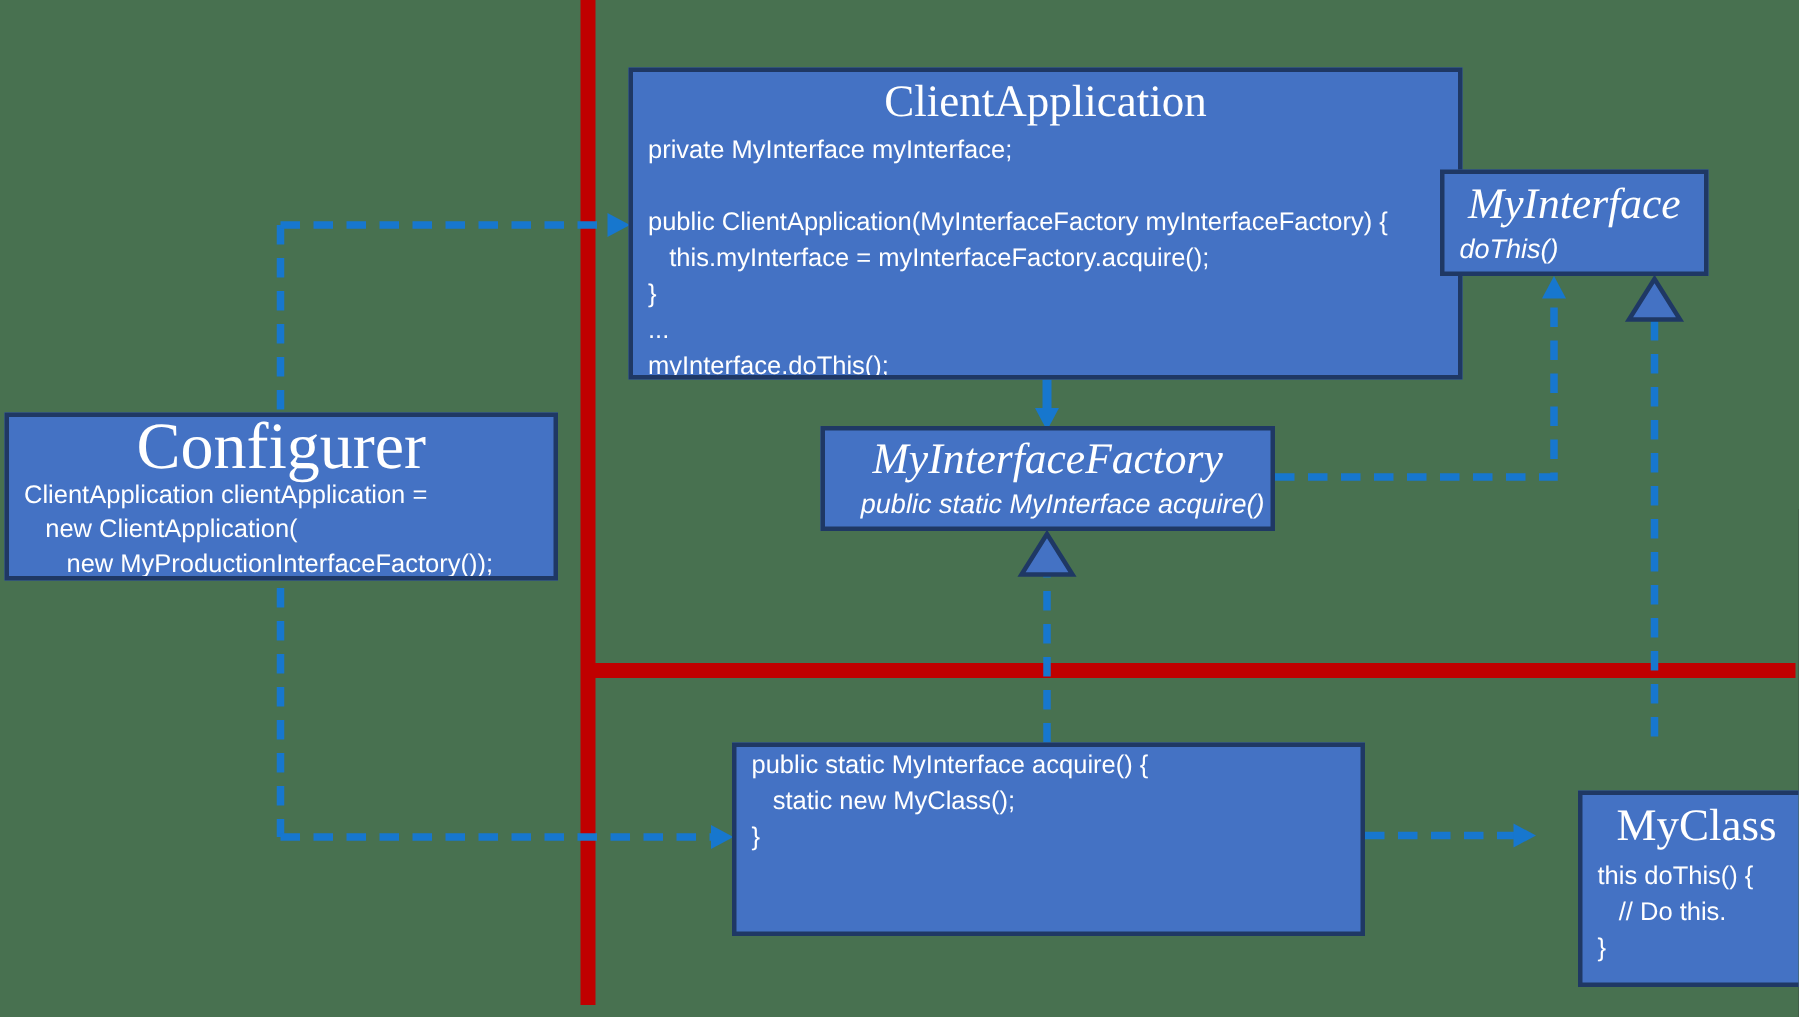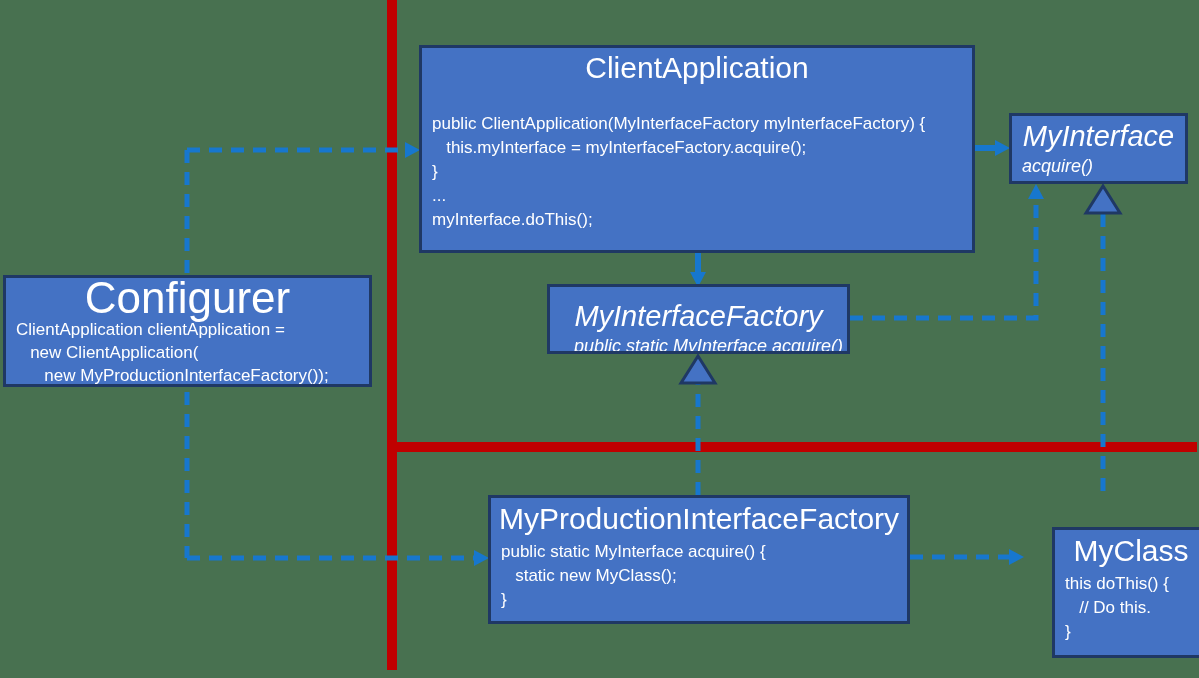--- a/index.html
+++ b/index.html
@@ -25,38 +25,39 @@
     border:3px solid var(--box-border);
     color:var(--text);
     box-sizing:border-box;
     overflow:hidden;
   }
   .title{
     text-align:center;
     font-size:29px;
     line-height:38px;
     font-weight:400;
+    font-family:Liberation Serif, serif;
   }
   .body{
     padding:0 10px;
     font-size:17px;
   }
   .line{white-space:pre;line-height:24px;}
   .italic .title{font-style:italic;}
   .italic .body{font-style:italic;font-size:18px;}
 
   #box-client-application{left:419px;top:45px;width:556px;height:208px;}
   #box-client-application .title{font-size:30px;line-height:40px;}
-  #box-my-interface{left:1009px;top:113px;width:179px;height:71px;}
+  #box-my-interface{left:960px;top:113px;width:179px;height:71px;}
   #box-my-interface .title{line-height:36px;margin-top:2px;}
   #box-configurer{left:3px;top:275px;width:369px;height:112px;}
   #box-configurer .title{font-size:44px;line-height:40px;}
   #box-configurer .line{line-height:23px;}
   #box-my-interface-factory{left:547px;top:284px;width:303px;height:70px;}
-  #box-my-interface-factory .title{line-height:36px;margin-top:11px;text-align:center;}
+  #box-my-interface-factory .title{line-height:36px;margin-top:1px;text-align:center;}
   #box-my-interface-factory .body{text-align:right;padding:0 4px;}
   #box-my-production-interface-factory{left:488px;top:495px;width:422px;height:129px;}
   #box-my-production-interface-factory .title{font-size:30px;line-height:42px;}
   #box-my-class{left:1052px;top:491px;width:158px;height:131px;margin-top:36px;}
   #box-my-class .title{font-size:30px;line-height:42px;}
 </style>
 </head>
 <body>
 
 <div id="canvas">
@@ -89,54 +90,54 @@
     <path d="M 1103 491 V 214" fill="none" style="stroke:var(--connector)" stroke-width="5" stroke-dasharray="13 9"></path>
     <polygon points="1103,186 1086,213 1120,213" style="fill:var(--box-fill);stroke:var(--box-border)" stroke-width="3"></polygon>
 
     <path d="M 910 557 H 1010" fill="none" style="stroke:var(--connector)" stroke-width="5" stroke-dasharray="13 9"></path>
     <polygon points="1009,549 1024,557 1009,565" style="fill:var(--connector)"></polygon>
   </svg>
 
   <div class="box" id="box-client-application">
     <div class="title">ClientApplication</div>
     <div class="body">
+        <div class="line">private MyInterface myInterface;</div>
         <div class="line"> </div>
         <div class="line">public ClientApplication(MyInterfaceFactory myInterfaceFactory) {</div>
         <div class="line">   this.myInterface = myInterfaceFactory.acquire();</div>
         <div class="line">}</div>
         <div class="line">...</div>
         <div class="line">myInterface.doThis();</div>
       </div>
   </div>
 
   <div class="box italic" id="box-my-interface">
     <div class="title">MyInterface</div>
     <div class="body">
-        <div class="line">acquire()</div>
+        <div class="line">doThis()</div>
       </div>
   </div>
 
   <div class="box" id="box-configurer">
     <div class="title">Configurer</div>
     <div class="body">
         <div class="line">ClientApplication clientApplication =</div>
         <div class="line">   new ClientApplication(</div>
         <div class="line">      new MyProductionInterfaceFactory());</div>
       </div>
   </div>
 
   <div class="box italic" id="box-my-interface-factory">
     <div class="title">MyInterfaceFactory</div>
     <div class="body">
         <div class="line">public static MyInterface acquire()</div>
       </div>
   </div>
 
   <div class="box" id="box-my-production-interface-factory">
-    <div class="title">MyProductionInterfaceFactory</div>
     <div class="body">
         <div class="line">public static MyInterface acquire() {</div>
         <div class="line">   static new MyClass();</div>
         <div class="line">}</div>
       </div>
   </div>
 
   <div class="box" id="box-my-class">
     <div class="title">MyClass</div>
     <div class="body">

